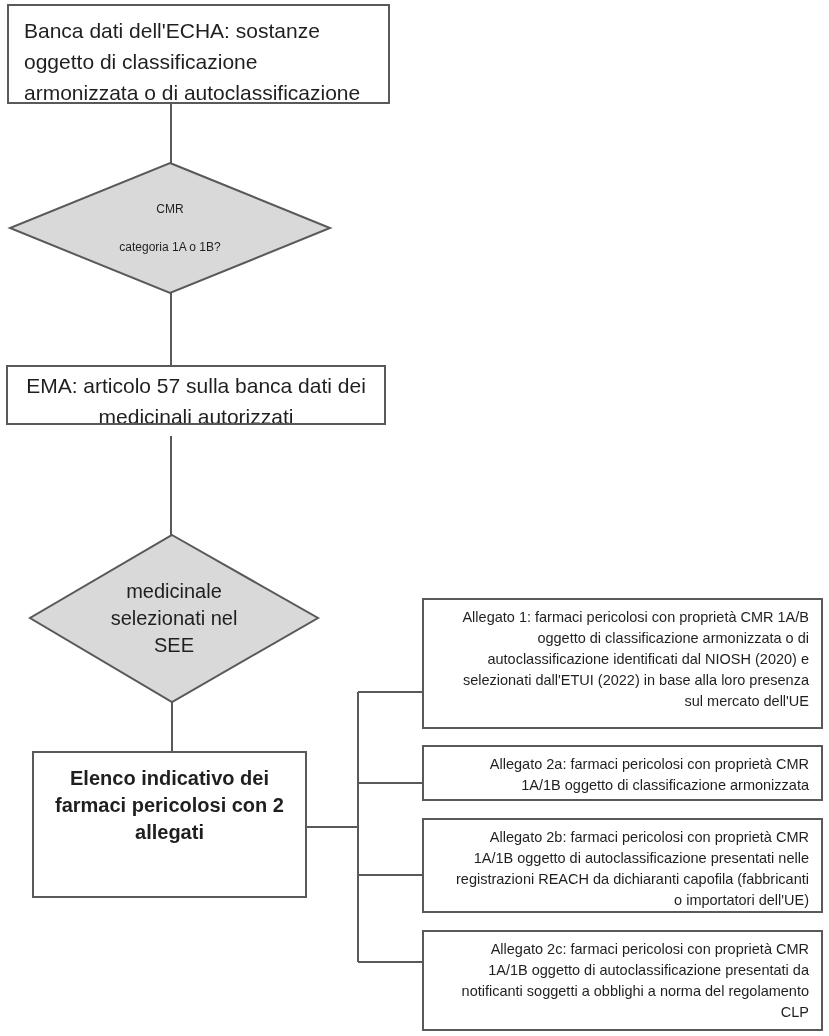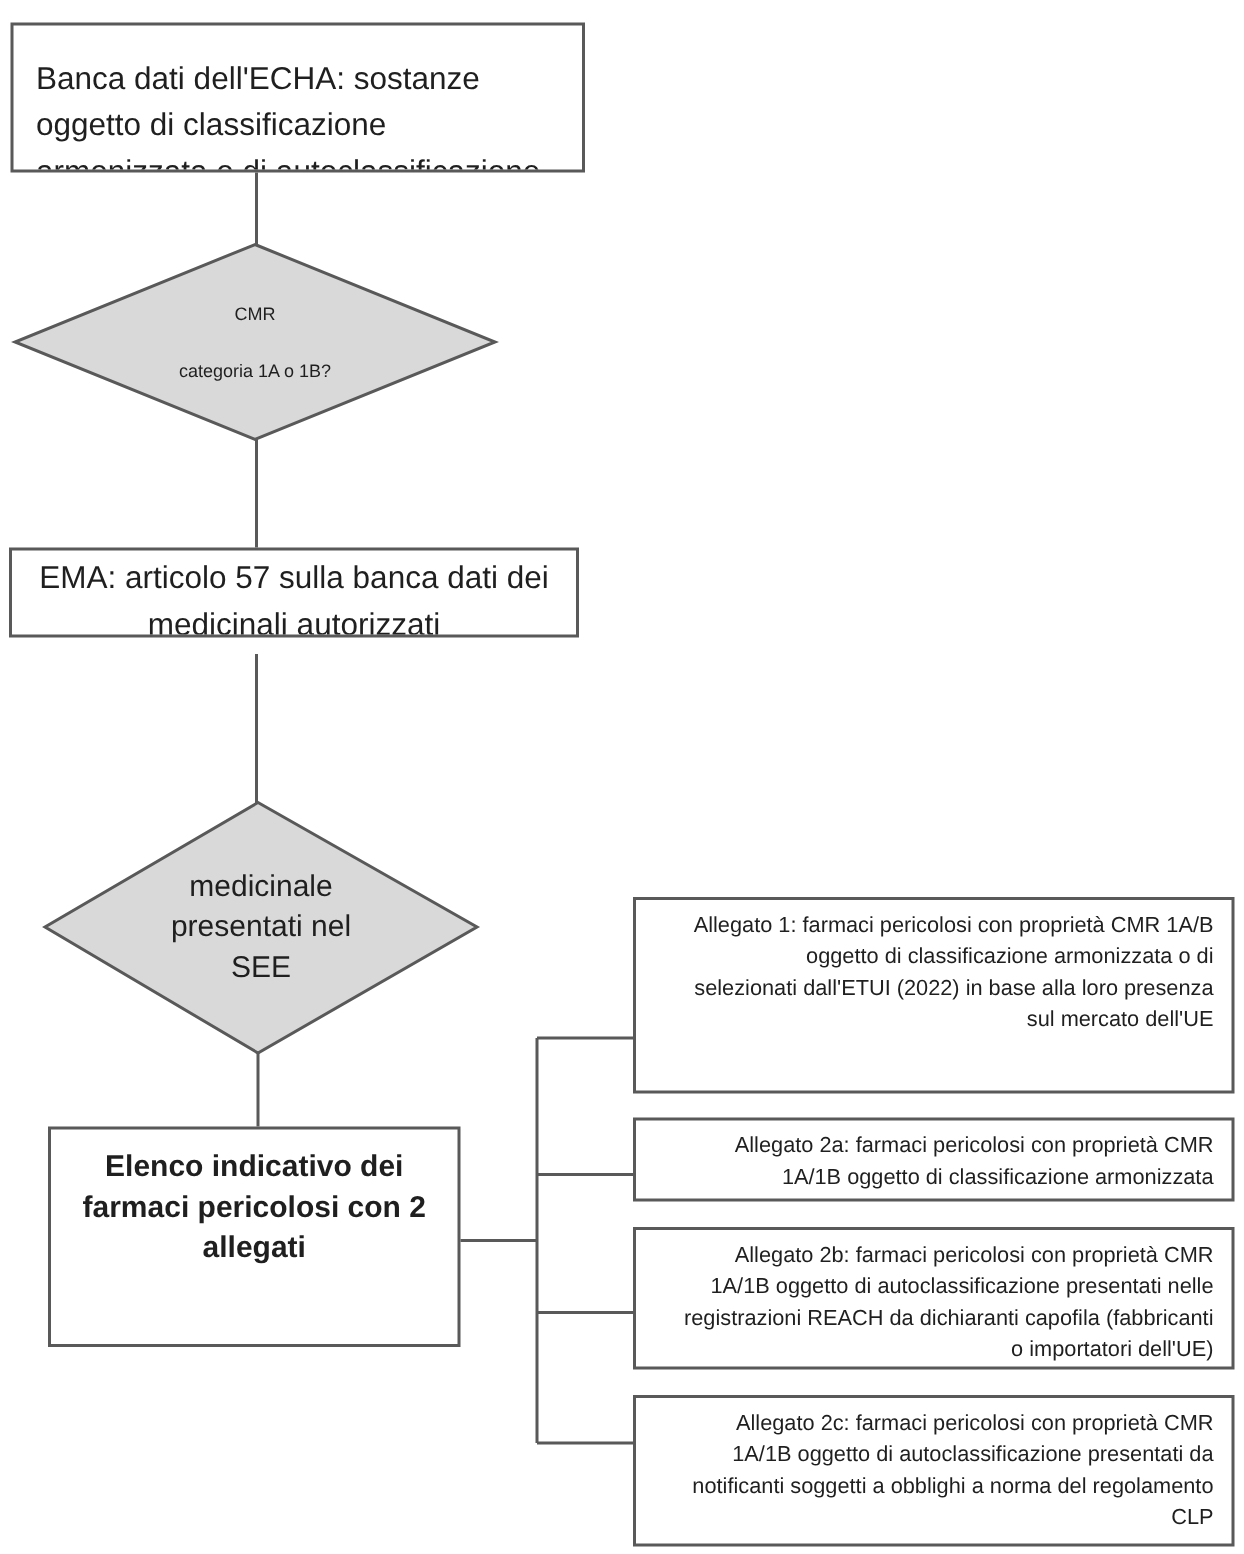--- a/index.html
+++ b/index.html
@@ -36,24 +36,23 @@
     z-index: 2;
     display: flex;
     flex-direction: column;
     align-items: center;
     justify-content: center;
     text-align: center;
   }
   
   #box-echa {
     left: 7px; top: 4px; width: 383px; height: 100px;
-    padding: 20px 15px;
+    padding: 9px 15px;
     font-size: 21px; line-height: 31px;
     text-align: left;
-    margin-top: 11px;
   }
   #box-ema {
     left: 6px; top: 365px; width: 380px; height: 60px;
     padding: 3px 10px;
     font-size: 21px; line-height: 31px;
     text-align: center;
   }
   #box-elenco {
     left: 32px; top: 751px; width: 275px; height: 147px;
     padding: 12px 10px;
@@ -117,33 +116,34 @@
     <div>categoria 1A o 1B?</div>
   </div>
 
   <div class="node" id="box-ema">
     <div>EMA: articolo 57 sulla banca dati dei</div>
     <div>medicinali autorizzati</div>
   </div>
 
   <div class="diamond-text" id="label-see">
     <div>medicinale</div>
-    <div>presentati nel</div>
+    <div>selezionati nel</div>
     <div>SEE</div>
   </div>
 
   <div class="node" id="box-elenco">
     <div>Elenco indicativo dei</div>
     <div>farmaci pericolosi con 2</div>
     <div>allegati</div>
   </div>
 
   <div class="node annex" id="box-allegato-1">
     <div>Allegato 1: farmaci pericolosi con proprietà CMR 1A/B</div>
     <div>oggetto di classificazione armonizzata o di</div>
+    <div>autoclassificazione identificati dal NIOSH (2020) e</div>
     <div>selezionati dall'ETUI (2022) in base alla loro presenza</div>
     <div>sul mercato dell'UE</div>
   </div>
 
   <div class="node annex" id="box-allegato-2a">
     <div>Allegato 2a: farmaci pericolosi con proprietà CMR</div>
     <div>1A/1B oggetto di classificazione armonizzata</div>
   </div>
 
   <div class="node annex" id="box-allegato-2b">

